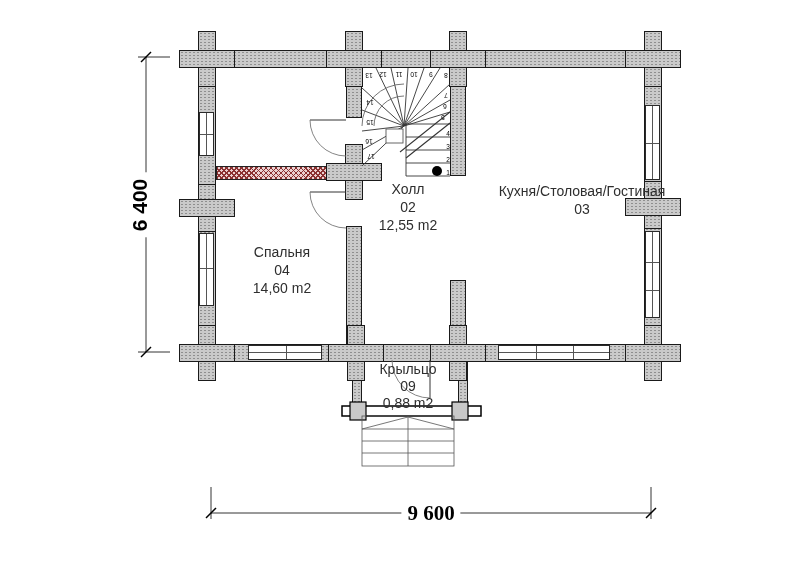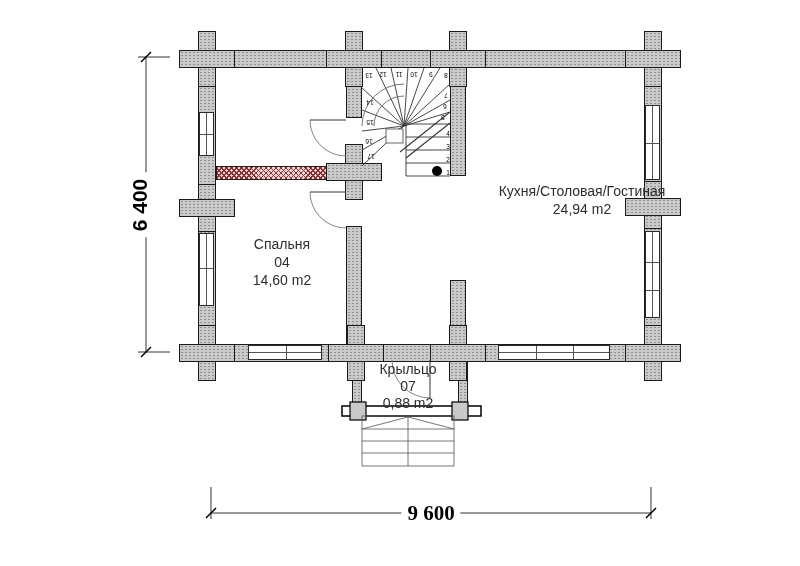--- a/index.html
+++ b/index.html
@@ -188,31 +188,36 @@
       <g>
         <line x1="211" y1="513" x2="651" y2="513" stroke-width="0.8"></line>
         <line x1="211" y1="487" x2="211" y2="519" stroke-width="0.8"></line>
         <line x1="651" y1="487" x2="651" y2="519" stroke-width="0.8"></line>
         <line x1="206" y1="518" x2="216" y2="508" stroke-width="1.5"></line>
         <line x1="646" y1="518" x2="656" y2="508" stroke-width="1.5"></line>
       </g>
     </g>
   </svg>
 
-  <div class="label" style="left:282px;top:235px;">
+  <div class="label" style="left:282px;top:243px;">
     <div>Спальня</div>
     <div>04</div>
     <div>14,60 m2</div>
   </div>
+  <div class="label" style="left:408px;top:180px;">
+    <div>Холл</div>
+    <div>02</div>
+    <div>12,55 m2</div>
+  </div>
   <div class="label" style="left:582px;top:182px;">
     <div>Кухня/Столовая/Гостиная</div>
-    <div>24,94 m2</div>
+    <div>03</div>
   </div>
   <div class="label" style="left:408px;top:361px;line-height:17px;">
     <div>Крыльцо</div>
-    <div>07</div>
+    <div>09</div>
     <div>0,88 m2</div>
   </div>
 
   <div class="dim dim-v" style="left:140px;top:205px;">6 400</div>
   <div class="dim dim-h" style="left:431px;top:513px;font-family:Liberation Serif, serif;">9 600</div>
 
 </div>
 
 </body></html>

